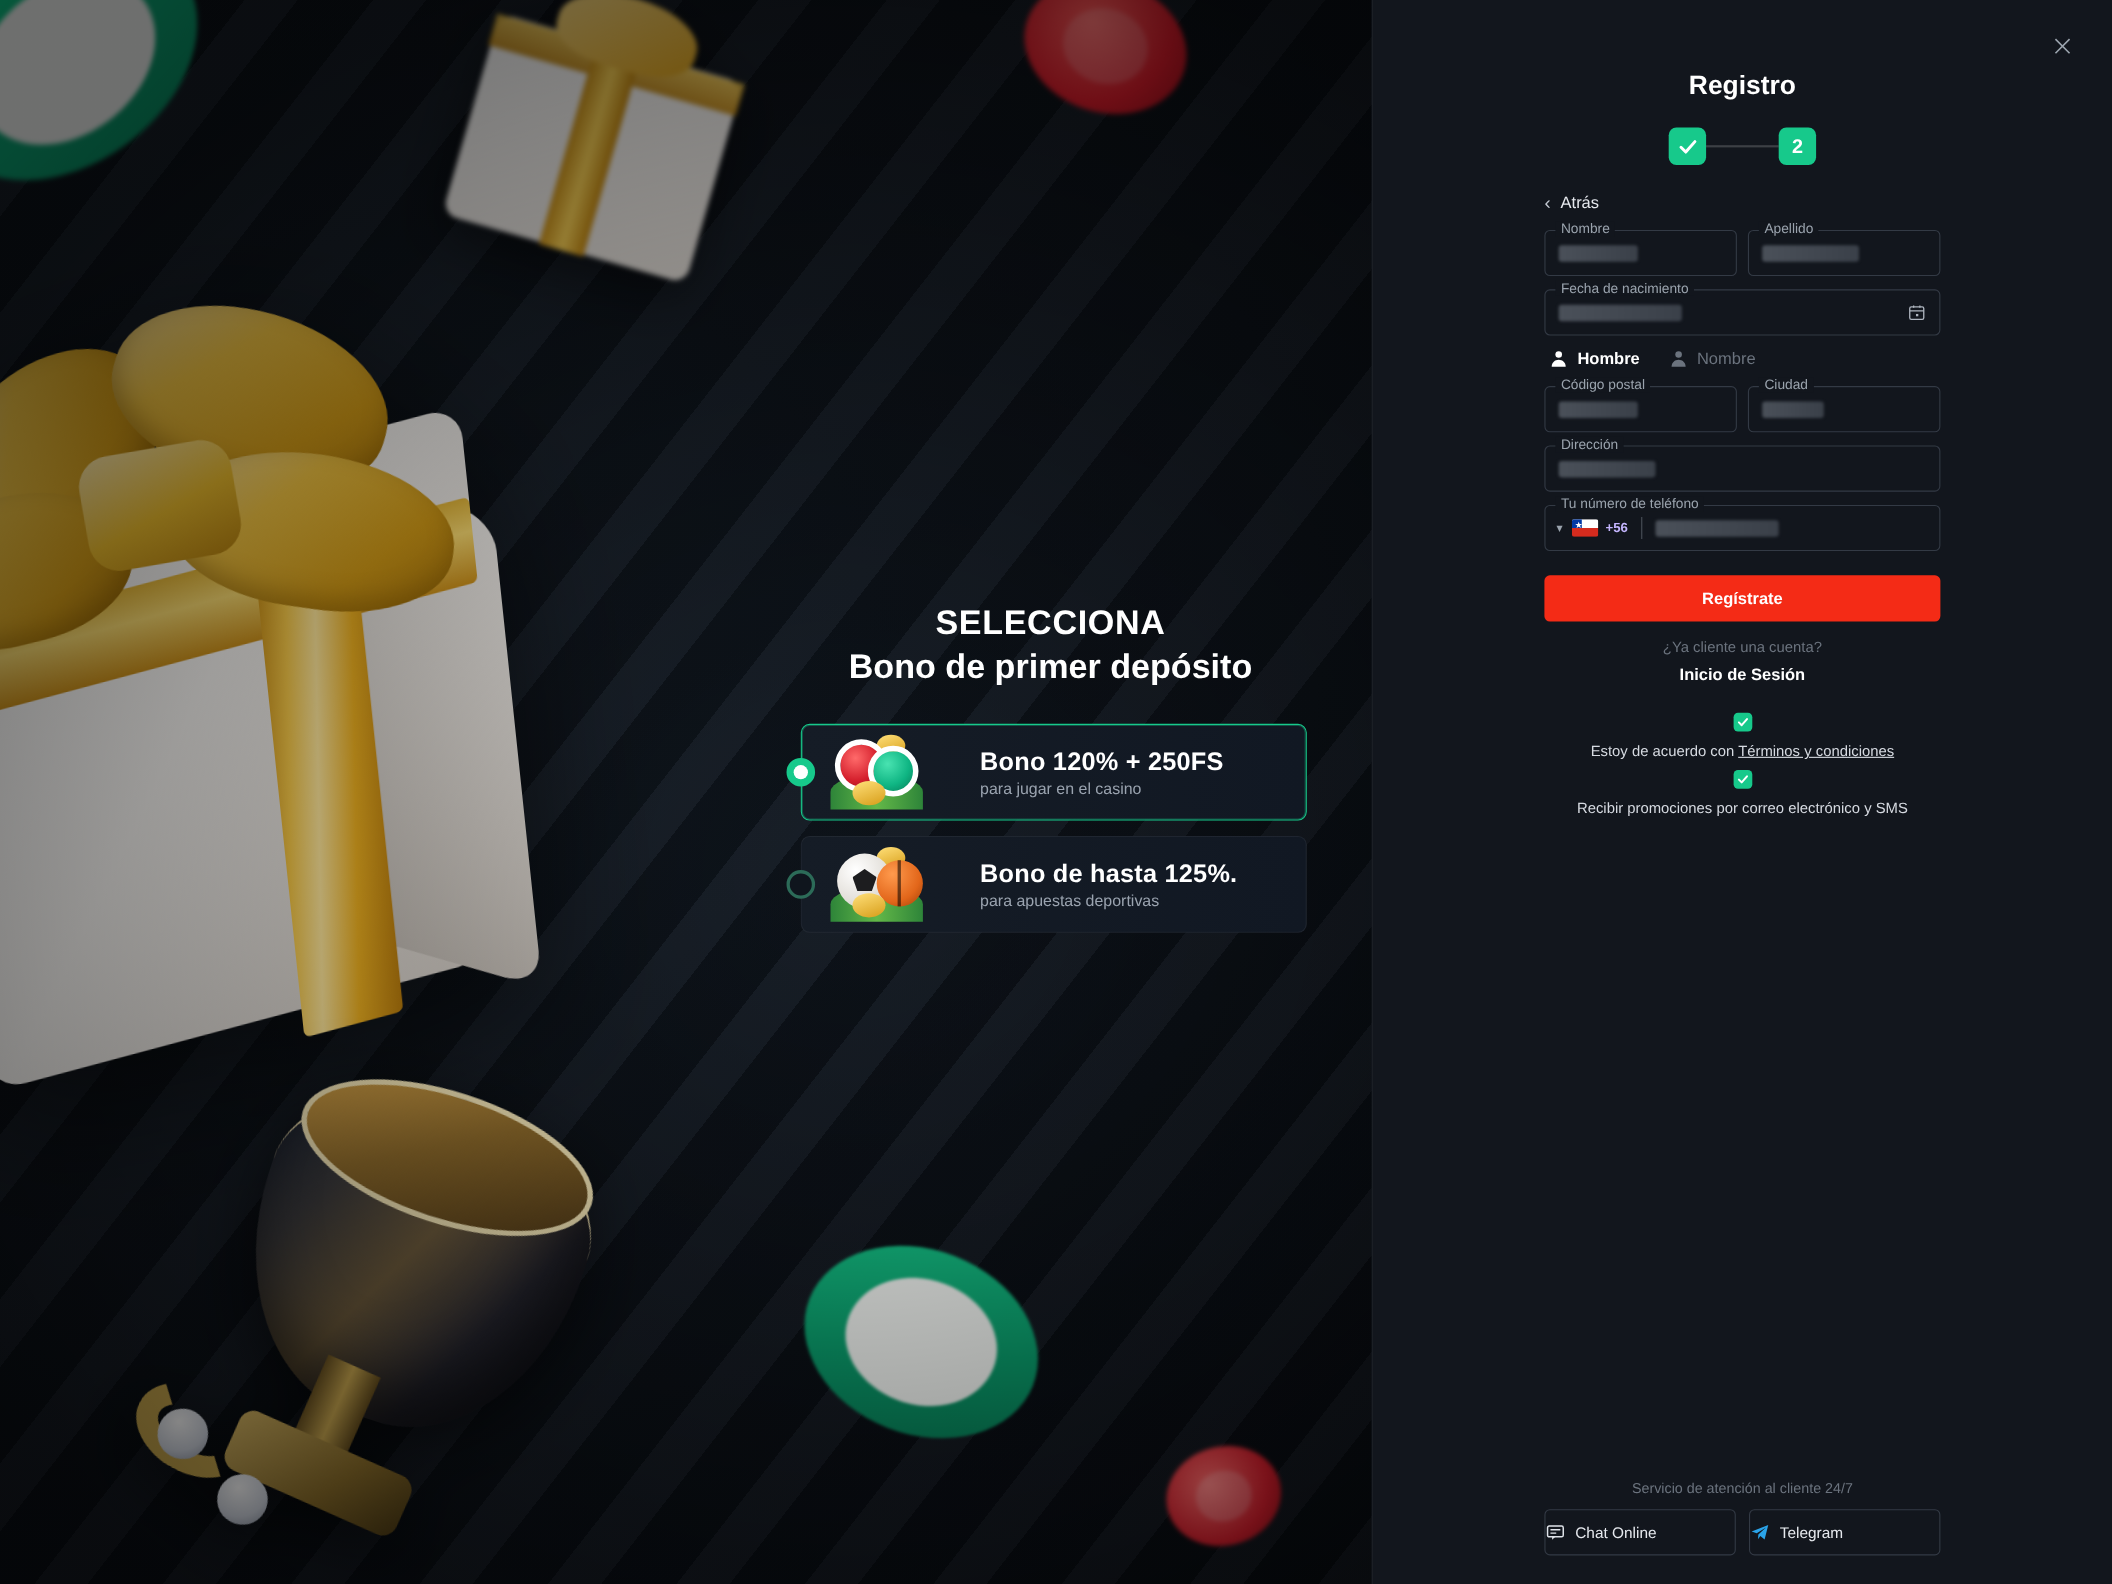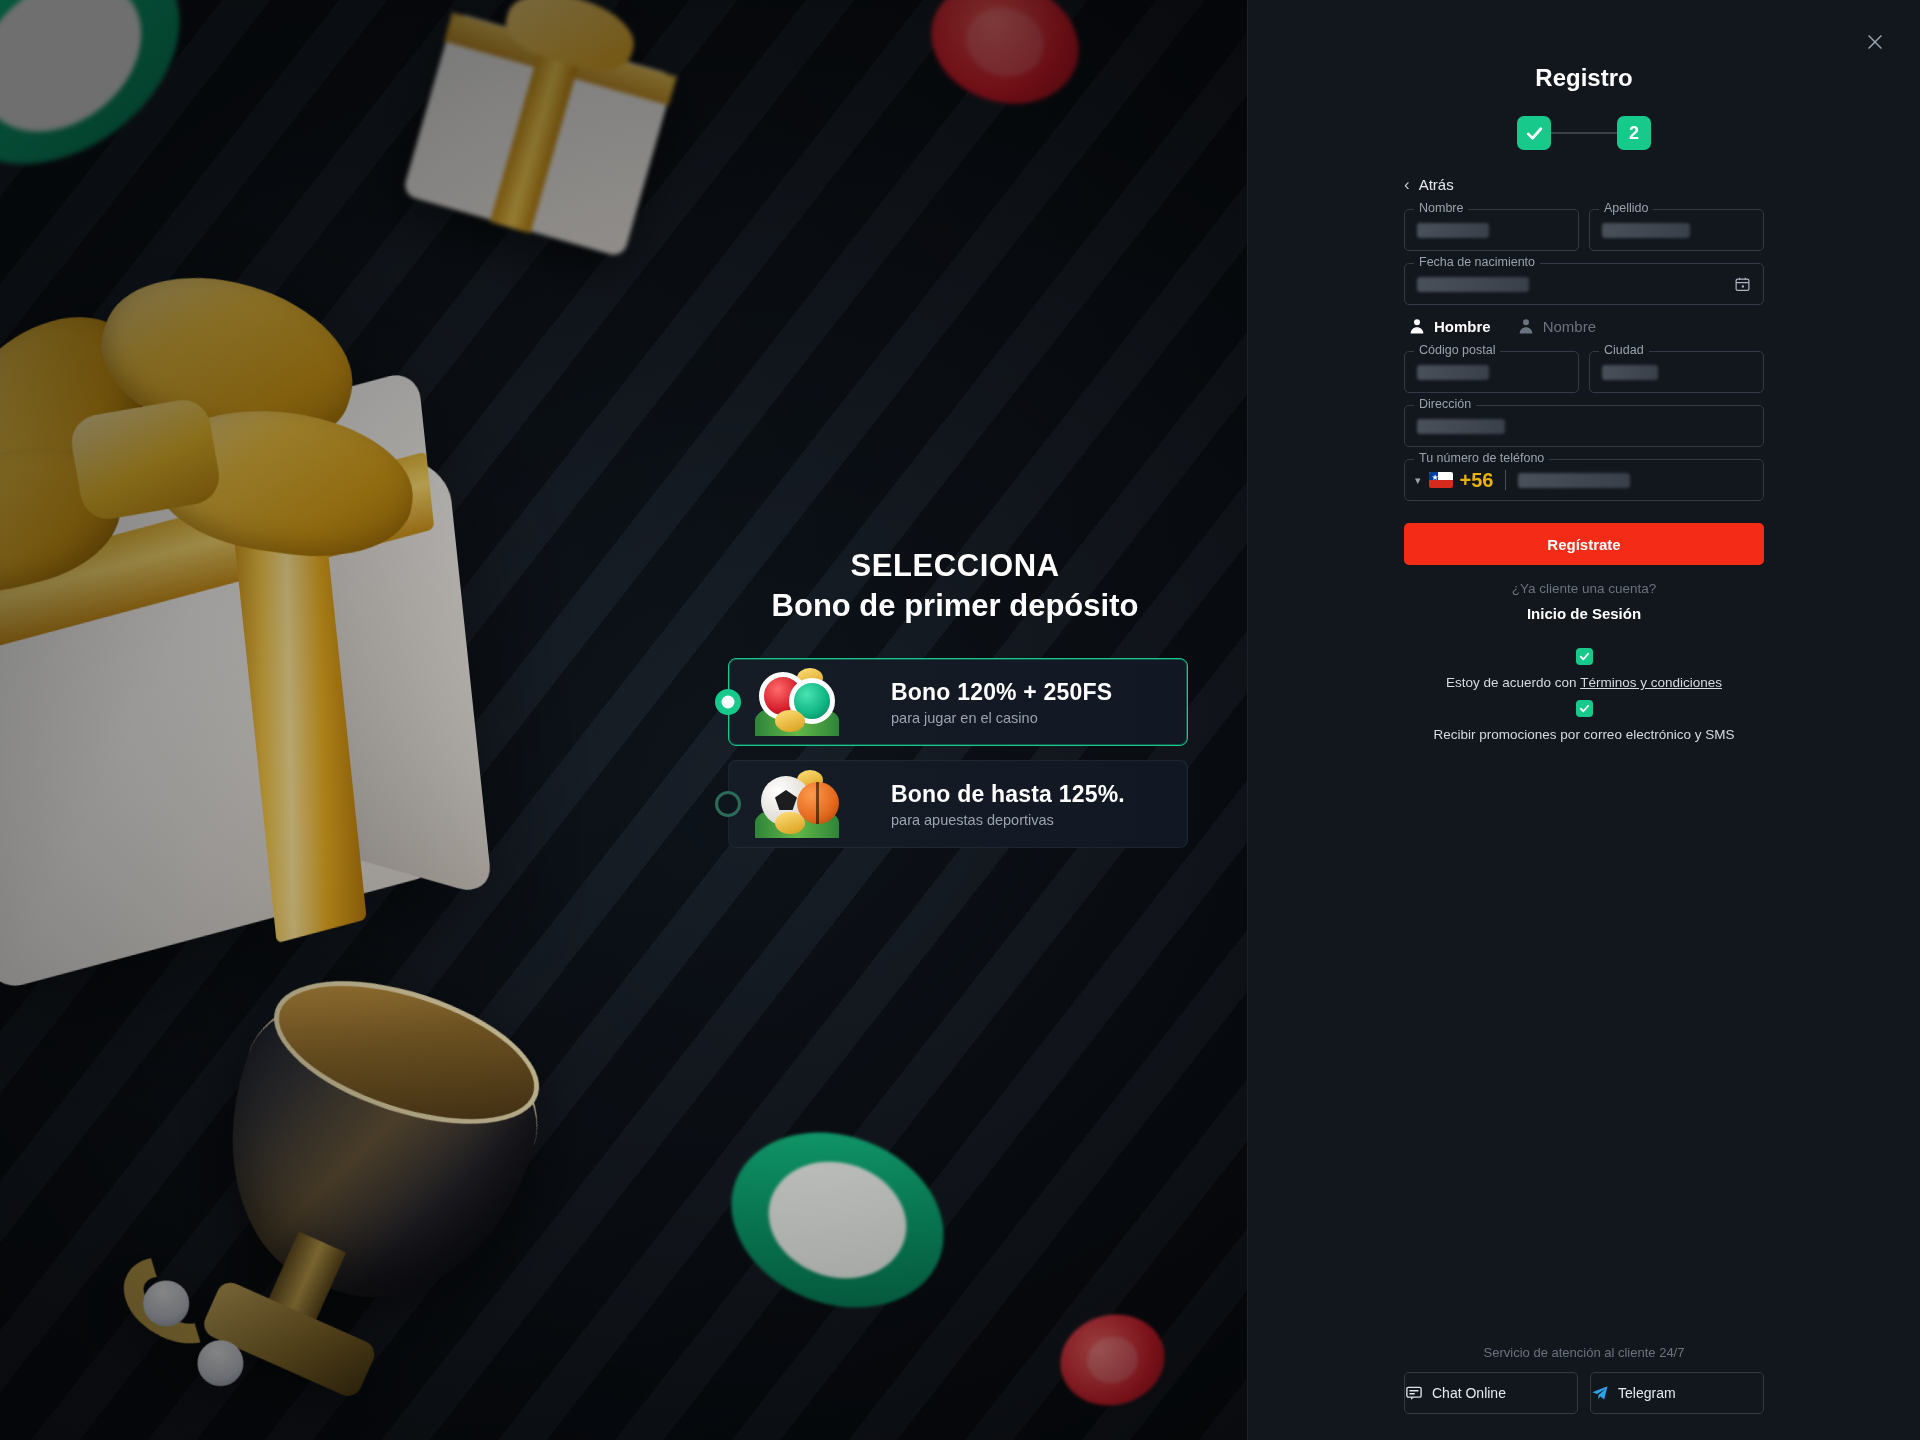--- a/index.html
+++ b/index.html
@@ -191,21 +191,21 @@
   .gender span.lbl { font-size: 15px; font-weight: 700; }
   .gender.inactive span.lbl { font-weight: 400; }
 
   .phone-box { height: 42px; border:1px solid #333a45; border-radius:5px; display:flex; align-items:center; padding-left: 10px; position:relative;}
   .ph-caret { color:#9aa3ad; font-size: 11px; margin-right: 8px; }
   .flag { width: 24px; height: 16px; border-radius:2px; overflow:hidden; position:relative; flex:0 0 24px; margin-right: 7px;}
   .flag .fl-white { position:absolute; left:0; top:0; width:100%; height:50%; background:#ffffff;}
   .flag .fl-red   { position:absolute; left:0; bottom:0; width:100%; height:50%; background:#d52b1e;}
   .flag .fl-blue  { position:absolute; left:0; top:0; width:38%; height:50%; background:#0039a6;}
   .flag .fl-star  { position:absolute; left:3px; top:2px; color:#fff; font-size:8px; line-height:1;}
-  .ph-code { color:#eab308; font-size: 20px; font-weight: 700; margin-right: 12px;}
+  .ph-code { color:#c4b5fd; font-size: 12px; font-weight: 700; margin-right: 12px;}
   .ph-sep { width:1px; height: 20px; background:#4a5059; margin-right: 12px; }
 
   .submit-btn {
     width: 100%; height: 42px; margin-top: 10px; border:none; border-radius: 5px;
     background: #f42b16; color:#ffffff; font-size: 15px; font-weight: 700; cursor:pointer;
     font-family:"Liberation Sans", sans-serif;
   }
   .have-acc { text-align:center; color:#6b737e; font-size: 13.5px; margin-top: 16px; }
   .login-link { text-align:center; color:#ffffff; font-size: 15px; font-weight: 700; margin-top: 9px; cursor:pointer; }
 

